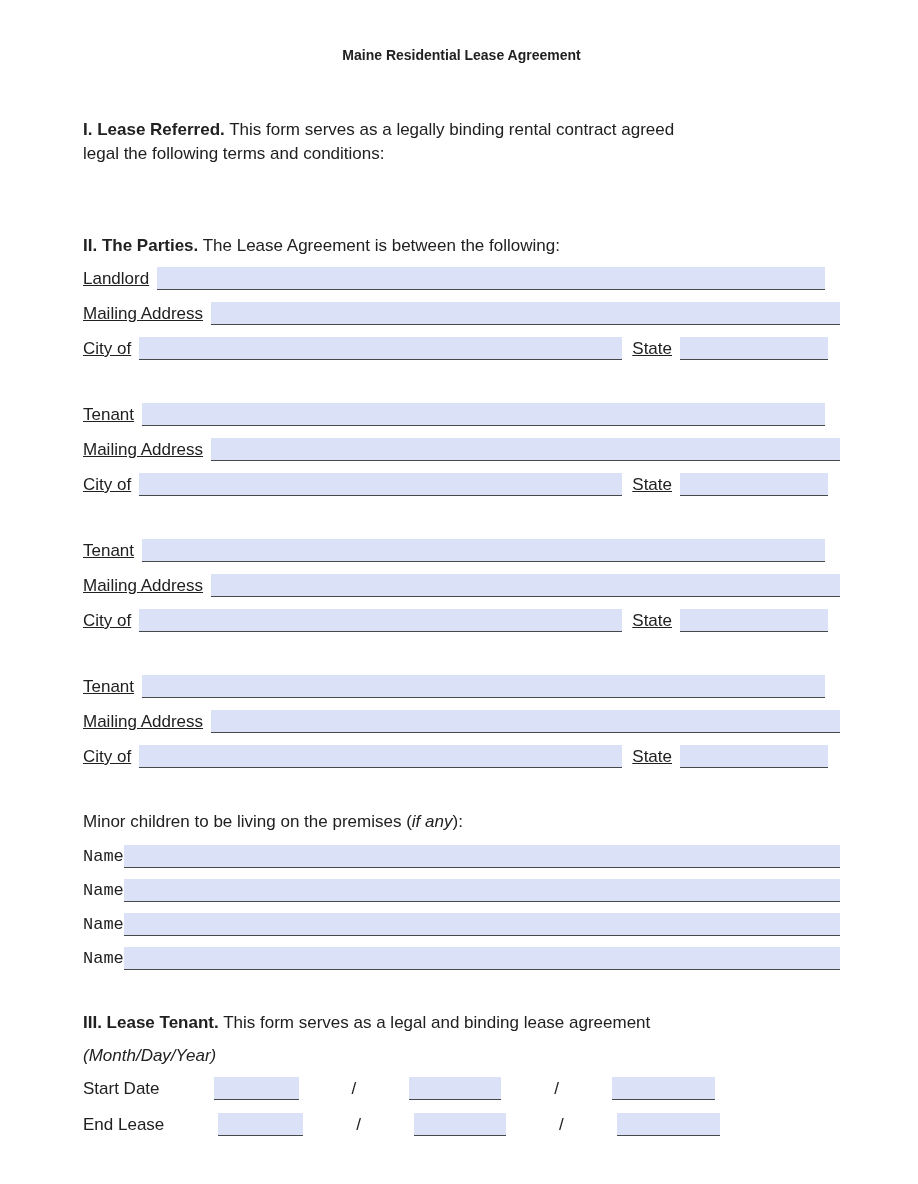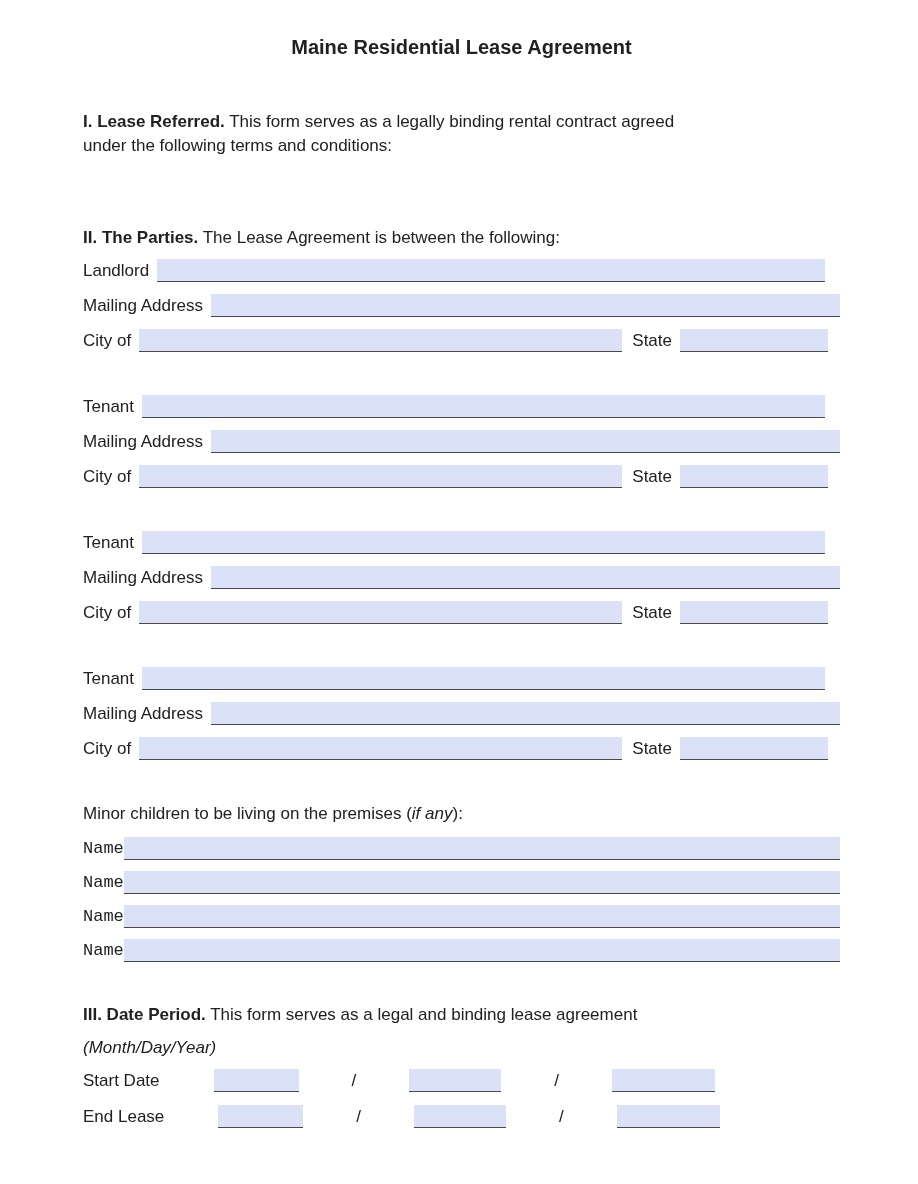--- a/index.html
+++ b/index.html
@@ -9,42 +9,42 @@
     height: 1184px;
     background: #ffffff;
     font-family: "Liberation Sans", sans-serif;
     font-size: 17px;
     color: #212121;
     overflow: hidden;
   }
   .page { padding: 36px 78px 0 83px; }
 
   .doc-title {
-    font-size: 20px;
+    font-size: 14px;
     font-weight: 700;
     text-align: center;
-    margin: 0;
+    margin: 8px;
     line-height: 22px;
   }
 
   .para { margin: 0; line-height: 24px; }
   .sec-lease { margin-top: 52px; }
   .sec-parties-heading { margin-top: 68px; }
 
   .row { display: flex; align-items: flex-end; height: 24px; margin-bottom: 11px; }
   .row .label { line-height: 23px; white-space: nowrap; }
 
   .field {
     background: var(--field-bg, #dbe2f7);
     border-bottom: 1px solid var(--field-line, #47484a);
     height: 23px;
   }
   .grow { flex: 1 1 auto; }
 
-  .parties-blocks { margin-top: 8px; }
+  .parties-blocks { margin-top: 8px; text-decoration: underline; }
   .party-block { margin-bottom: 42px; }
   .party-block .label { margin-right: 8px; }
   .name-field { margin-right: 15px; }
   .state-label { margin-left: 10px; }
   .state-field { flex: 0 0 148px; margin-right: 12px; }
 
   .children-intro { margin-top: 0; line-height: 24px; }
   .italic { font-style: italic; }
   .children-rows { margin-top: 10px; }
   .children-rows .row { margin-bottom: 10px; }
@@ -72,21 +72,21 @@
 </head>
 <body>
 
 <div class="page">
 
   <h1 class="doc-title">Maine Residential Lease Agreement</h1>
 
   <p class="para sec-lease">
     <strong>I. Lease Referred.</strong>
     <span>This form serves as a legally binding rental contract agreed</span><br>
-    <span>under the following terms and conditions:</span>
+    <span>legal the following terms and conditions:</span>
   </p>
 
   <p class="para sec-parties-heading">
     <strong>II. The Parties.</strong>
     <span>The Lease Agreement is between the following:</span>
   </p>
 
   <div class="parties-blocks">
 
     <div class="party-block">
@@ -177,21 +177,21 @@
       <div class="field grow"></div>
     </div>
     <div class="row">
       <span class="label">Name</span>
       <div class="field grow"></div>
     </div>
   </div>
 
   <div class="sec-period">
     <div class="line">
-      <strong>III. Date Period.</strong>
+      <strong>III. Lease Tenant.</strong>
       <span>This form serves as a legal and binding lease agreement</span>
     </div>
 
     <div class="format-note">(Month/Day/Year)</div>
 
     <div class="date-rows">
       <div class="row date-row">
         <span class="label">Start Date</span>
         <div class="field date-field-1"></div>
         <span class="slash">/</span>

